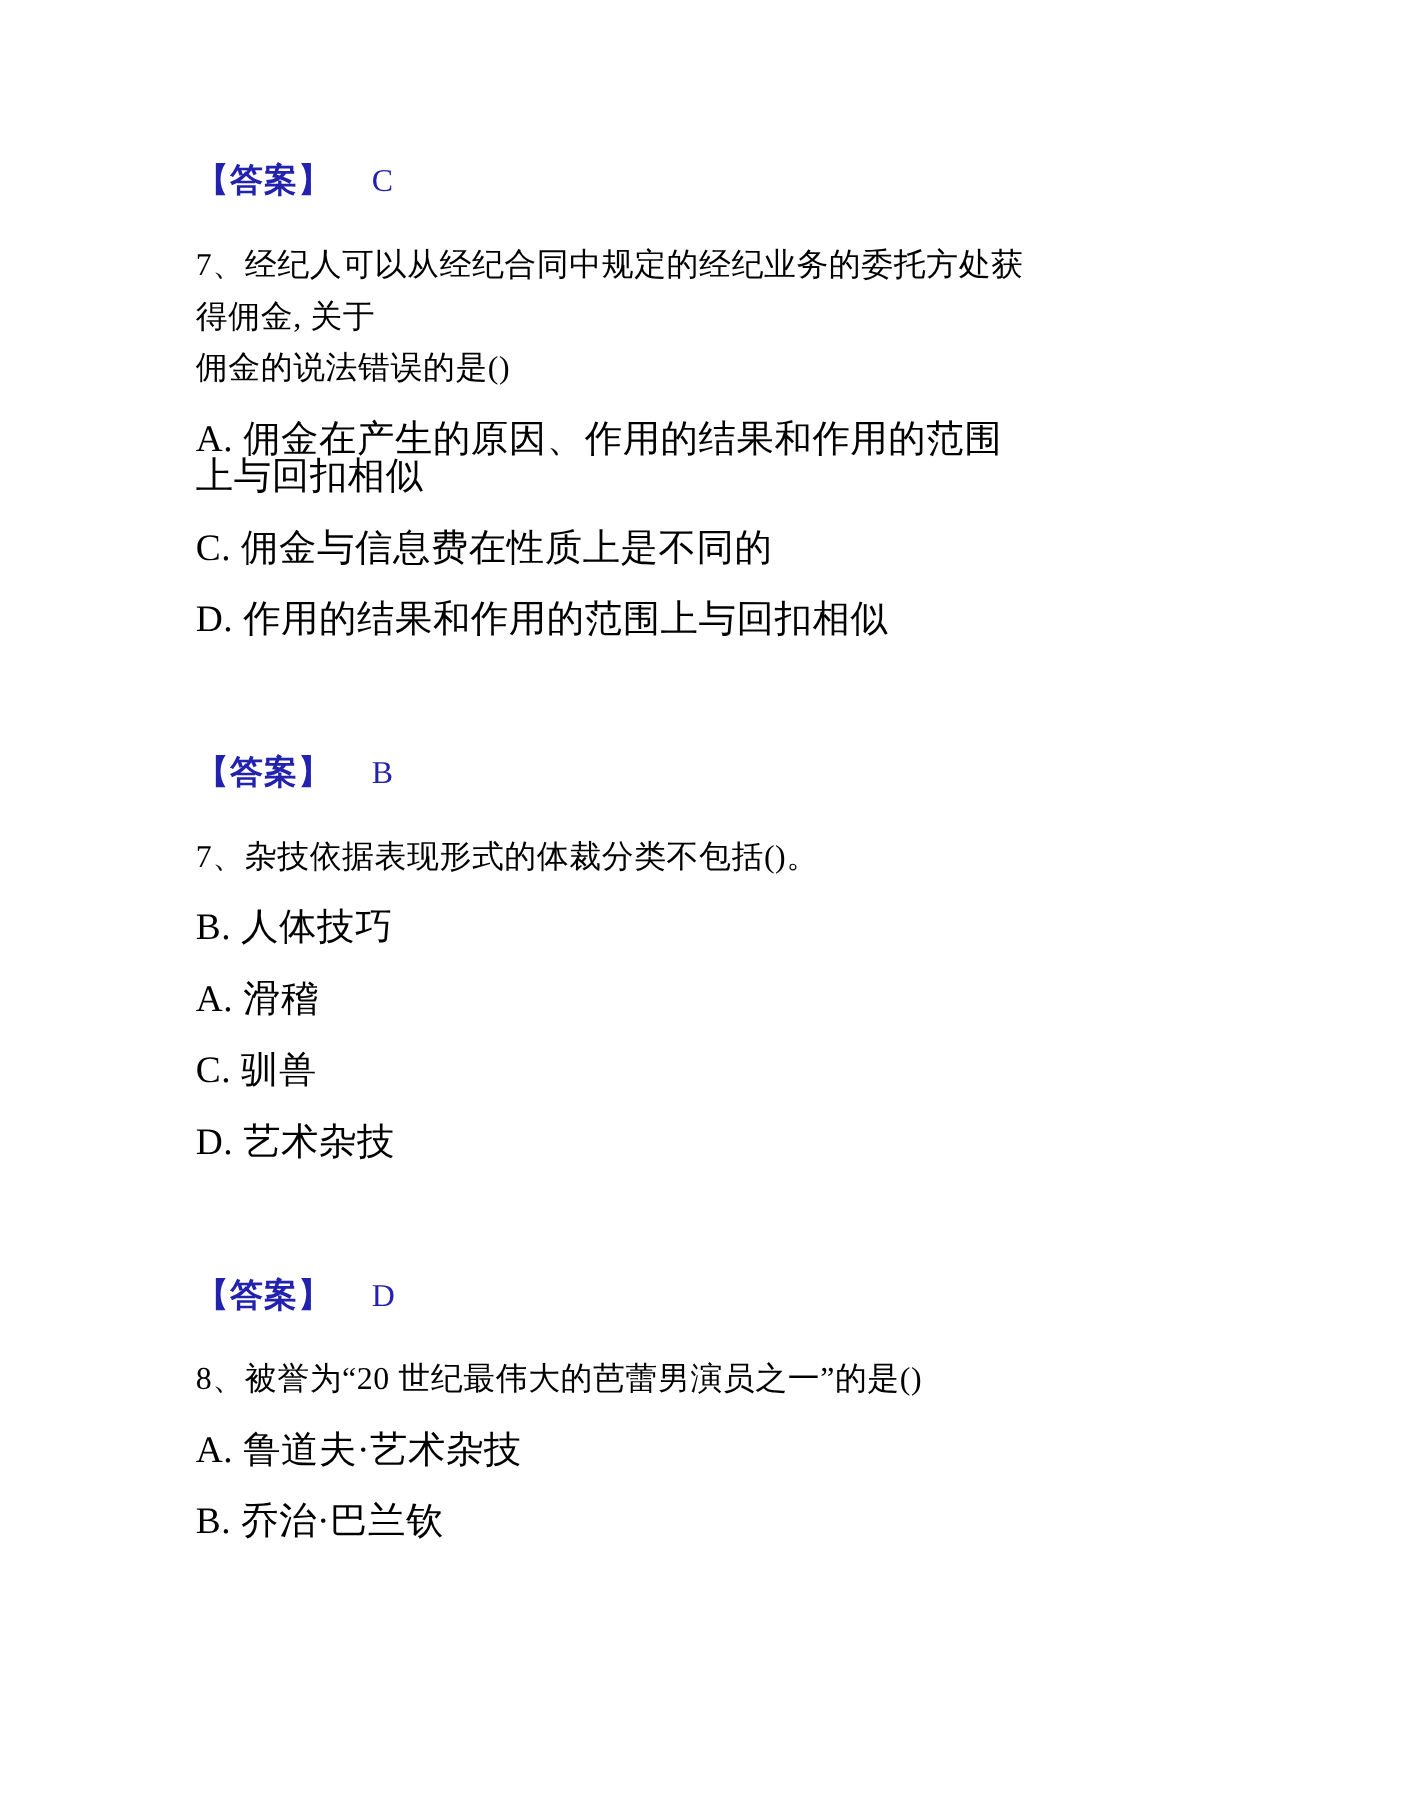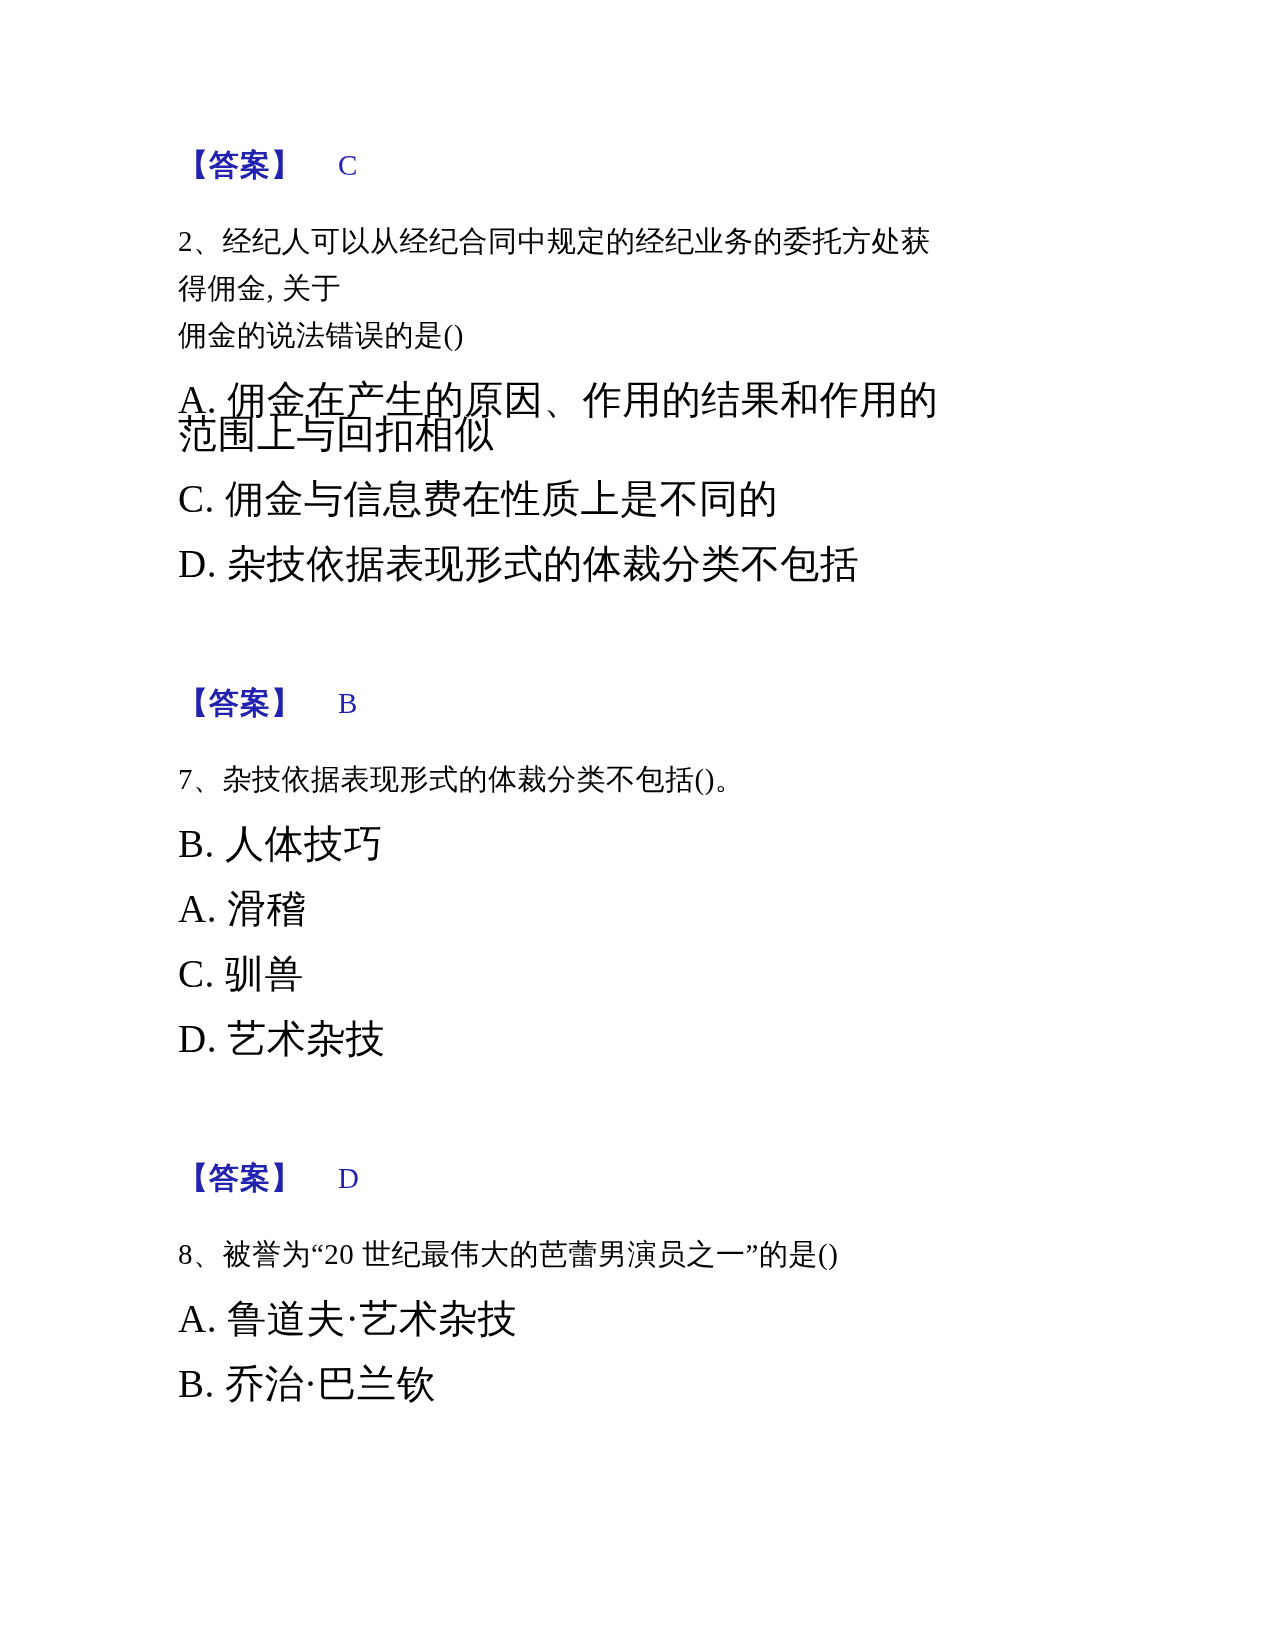--- a/index.html
+++ b/index.html
@@ -41,39 +41,39 @@
   }
   .stem {
     margin: 0 0 24px 0;
     font-size: 29px;
     line-height: 47px;
     white-space: pre-line;
     letter-spacing: 0.5px;
   }
   .option {
     margin: 0 0 31px 0;
-    font-size: 39px;
+    font-size: 34px;
     line-height: 34px;
     letter-spacing: 0.5px;
   }
 </style>
 </head>
 <body>
 
 <div class="page">
 
   <section class="qa-block">
     <p class="answer-line">
       <span class="answer-label">【答案】</span><span class="answer-value">C</span>
     </p>
-    <p class="stem">2、经纪人可以从经纪合同中规定的经纪业务的委托方处获得佣金, 关于
+    <p class="stem">7、经纪人可以从经纪合同中规定的经纪业务的委托方处获得佣金, 关于
 佣金的说法错误的是()</p>
     <p class="option">A. 佣金在产生的原因、作用的结果和作用的范围上与回扣相似</p>
     <p class="option">C. 佣金与信息费在性质上是不同的</p>
-    <p class="option">D. 杂技依据表现形式的体裁分类不包括</p>
+    <p class="option">D. 作用的结果和作用的范围上与回扣相似</p>
   </section>
 
   <section class="qa-block">
     <p class="answer-line">
       <span class="answer-label">【答案】</span><span class="answer-value">B</span>
     </p>
     <p class="stem">7、杂技依据表现形式的体裁分类不包括()。</p>
     <p class="option">B. 人体技巧</p>
     <p class="option">A. 滑稽</p>
     <p class="option">C. 驯兽</p>

